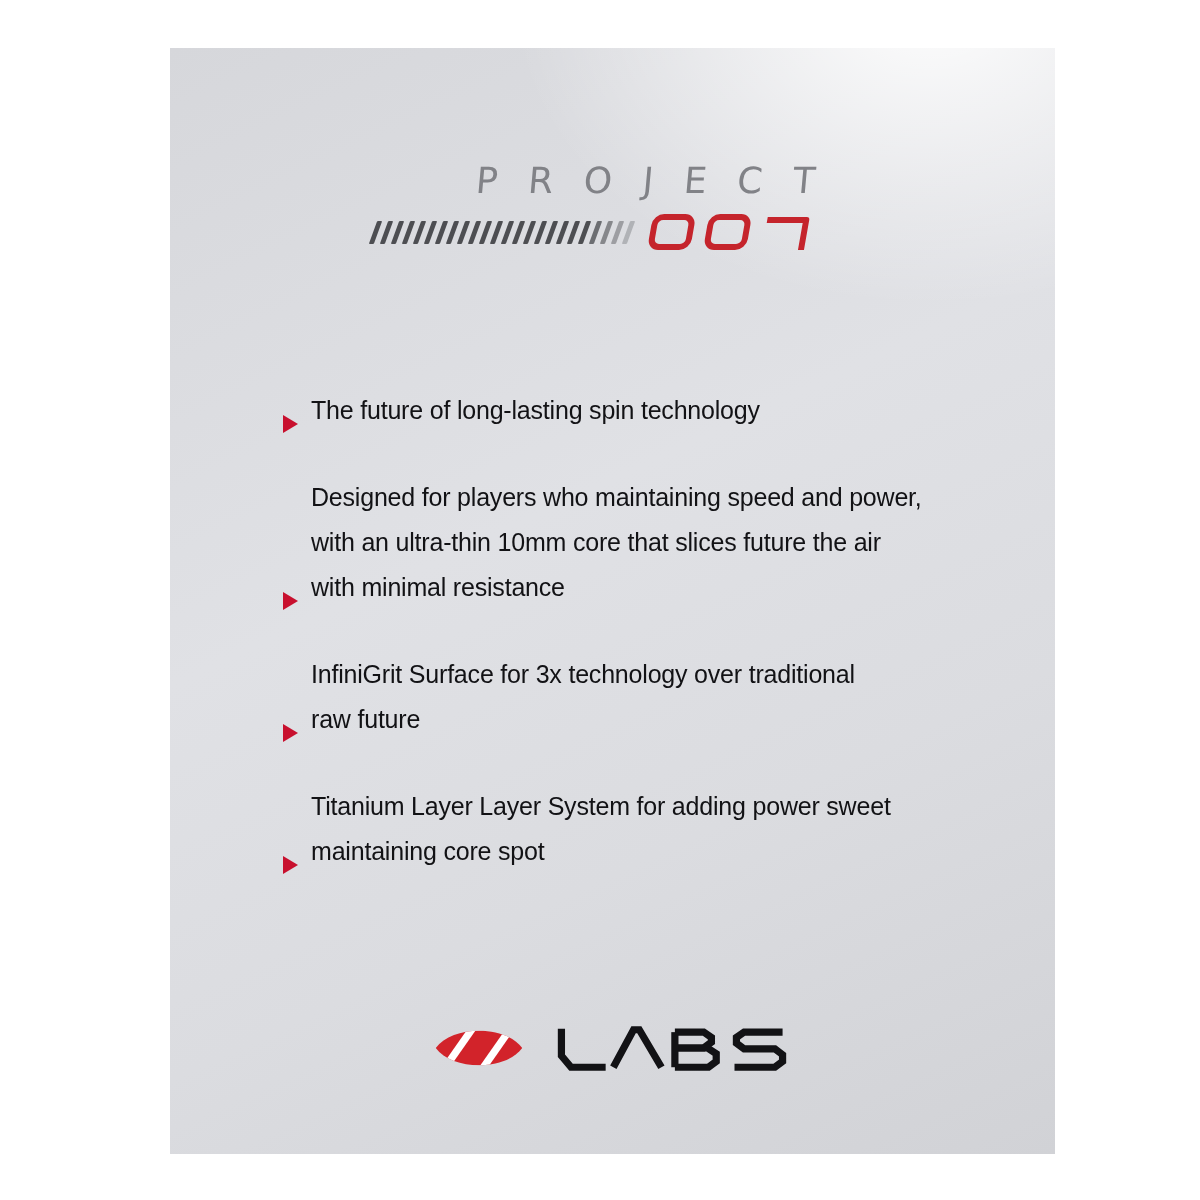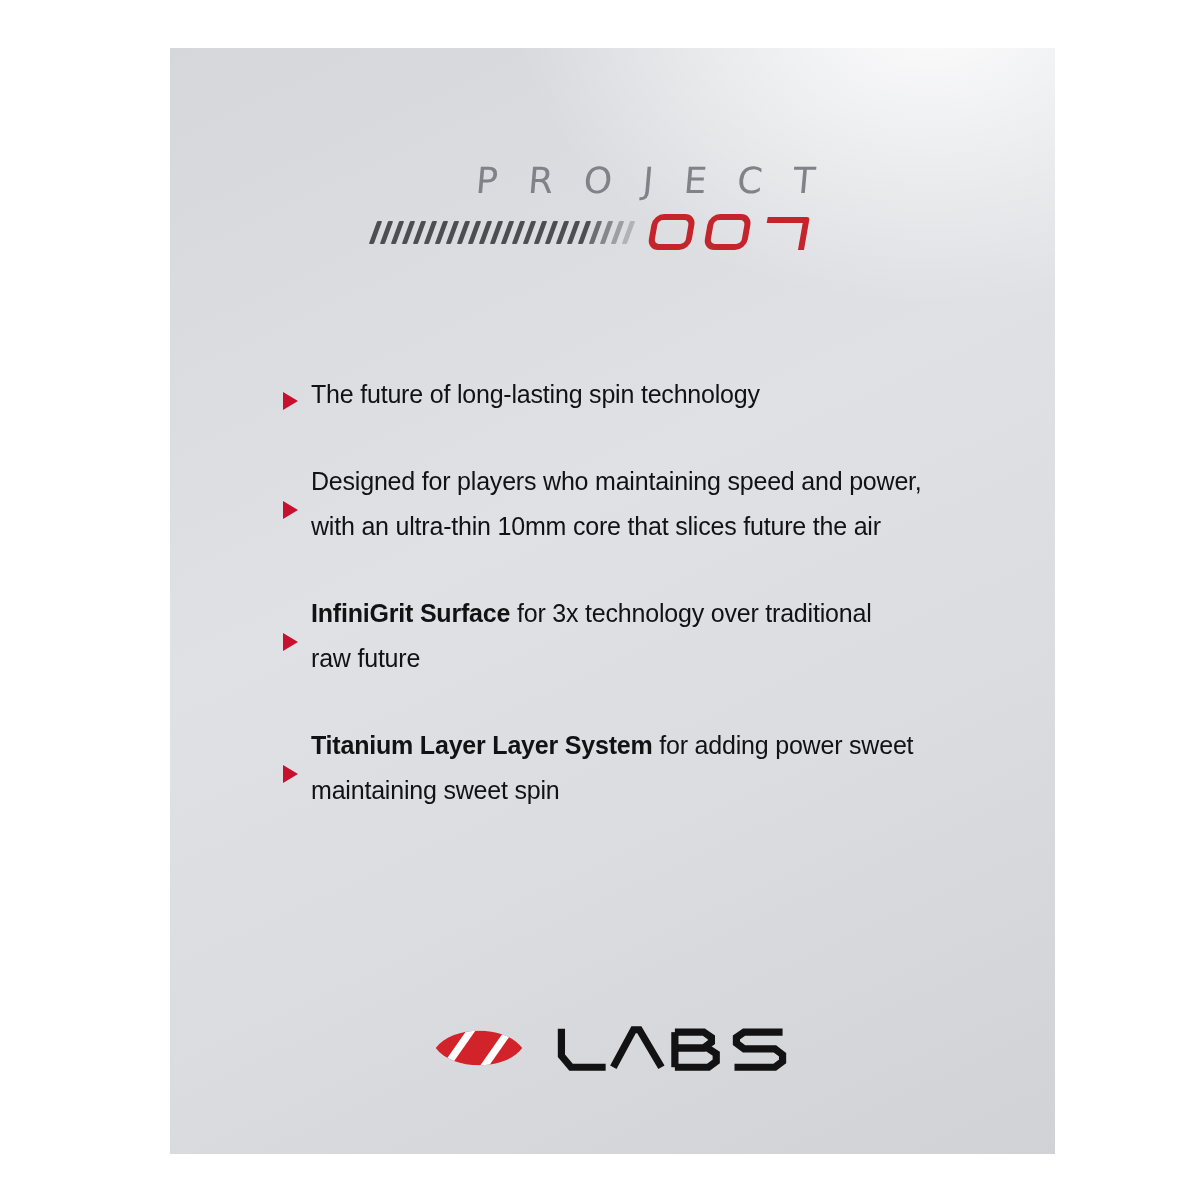--- a/index.html
+++ b/index.html
@@ -20,32 +20,32 @@
     font-size:36px;font-weight:400;color:var(--project-gray,#818287);
     letter-spacing:0.85em;white-space:nowrap;
     transform:translateX(48px) skewX(-5deg);
   }
   .logo-row2{display:flex;align-items:center;margin-top:9px;transform:translateX(-16px);}
   .hatch{display:flex;gap:6px;margin-right:14px;align-items:center;}
   .hatch i{display:block;width:5px;height:23px;background:#4d4e52;transform:skewX(-20deg);border-radius:1px;}
   .model-svg{display:block;}
   
   .feature-list{position:absolute;top:324px;left:113px;right:40px;margin:0;padding:0;list-style:none;}
-  .feature-item{display:flex;align-items:center;margin:0 0 42px 0;}
+  .feature-item{display:flex;align-items:flex-end;margin:16px 0 42px 0;}
   .tri{
     width:0;height:0;flex:0 0 auto;
     border-left:15px solid var(--accent,#c8102e);
     border-top:9.5px solid transparent;border-bottom:9.5px solid transparent;
     margin:12px 13px 0 0;
   }
   .feature-text{
     margin:0;font-size:25px;line-height:45px;color:var(--ink,#121215);
     letter-spacing:-0.2px;max-width:720px;
   }
-  .feature-text b{font-weight:700;}
+  .feature-text b{font-weight:400;}
   .ln{display:block;}
   
   .labs-block{position:absolute;top:972px;left:0;right:0;display:flex;justify-content:center;align-items:center;gap:26px;}
   .sr-only{position:absolute;width:1px;height:1px;overflow:hidden;clip:rect(0 0 0 0);white-space:nowrap;}
 </style>
 </head>
 <body>
 
 <div class="canvas">
   <div class="panel">
@@ -90,29 +90,29 @@
       </div>
     </div>
 
     <ul class="feature-list">
       <li class="feature-item">
         <span class="tri"></span>
         <p class="feature-text"><b></b><span>The future of long-lasting spin technology</span><span class="ln"></span><span class="ln"></span></p>
       </li>
       <li class="feature-item">
         <span class="tri"></span>
-        <p class="feature-text"><b></b><span>Designed for players who maintaining speed and power,</span><span class="ln">with an ultra-thin 10mm core that slices future the air</span></p>
+        <p class="feature-text"><b></b><span>Designed for players who maintaining speed and power,</span><span class="ln">with an ultra-thin 10mm core that slices future the air</span><span class="ln">with minimal resistance</span></p>
       </li>
       <li class="feature-item">
         <span class="tri"></span>
         <p class="feature-text"><b>InfiniGrit Surface</b><span> for 3x technology over traditional</span><span class="ln">raw future</span><span class="ln"></span></p>
       </li>
       <li class="feature-item">
         <span class="tri"></span>
-        <p class="feature-text"><b>Titanium Layer Layer System</b><span> for adding power sweet</span><span class="ln">maintaining sweet spin</span><span class="ln"></span></p>
+        <p class="feature-text"><b>Titanium Layer Layer System</b><span> for adding power sweet</span><span class="ln">maintaining core spot</span><span class="ln"></span></p>
       </li>
     </ul>
 
     <div class="labs-block">
       <svg width="92" height="56" viewBox="0 0 100 60">
         <defs>
           <clipPath id="lens">
             <path d="M3,30 C21,5 79,5 97,30 C79,55 21,55 3,30 Z"></path>
           </clipPath>
         </defs>

